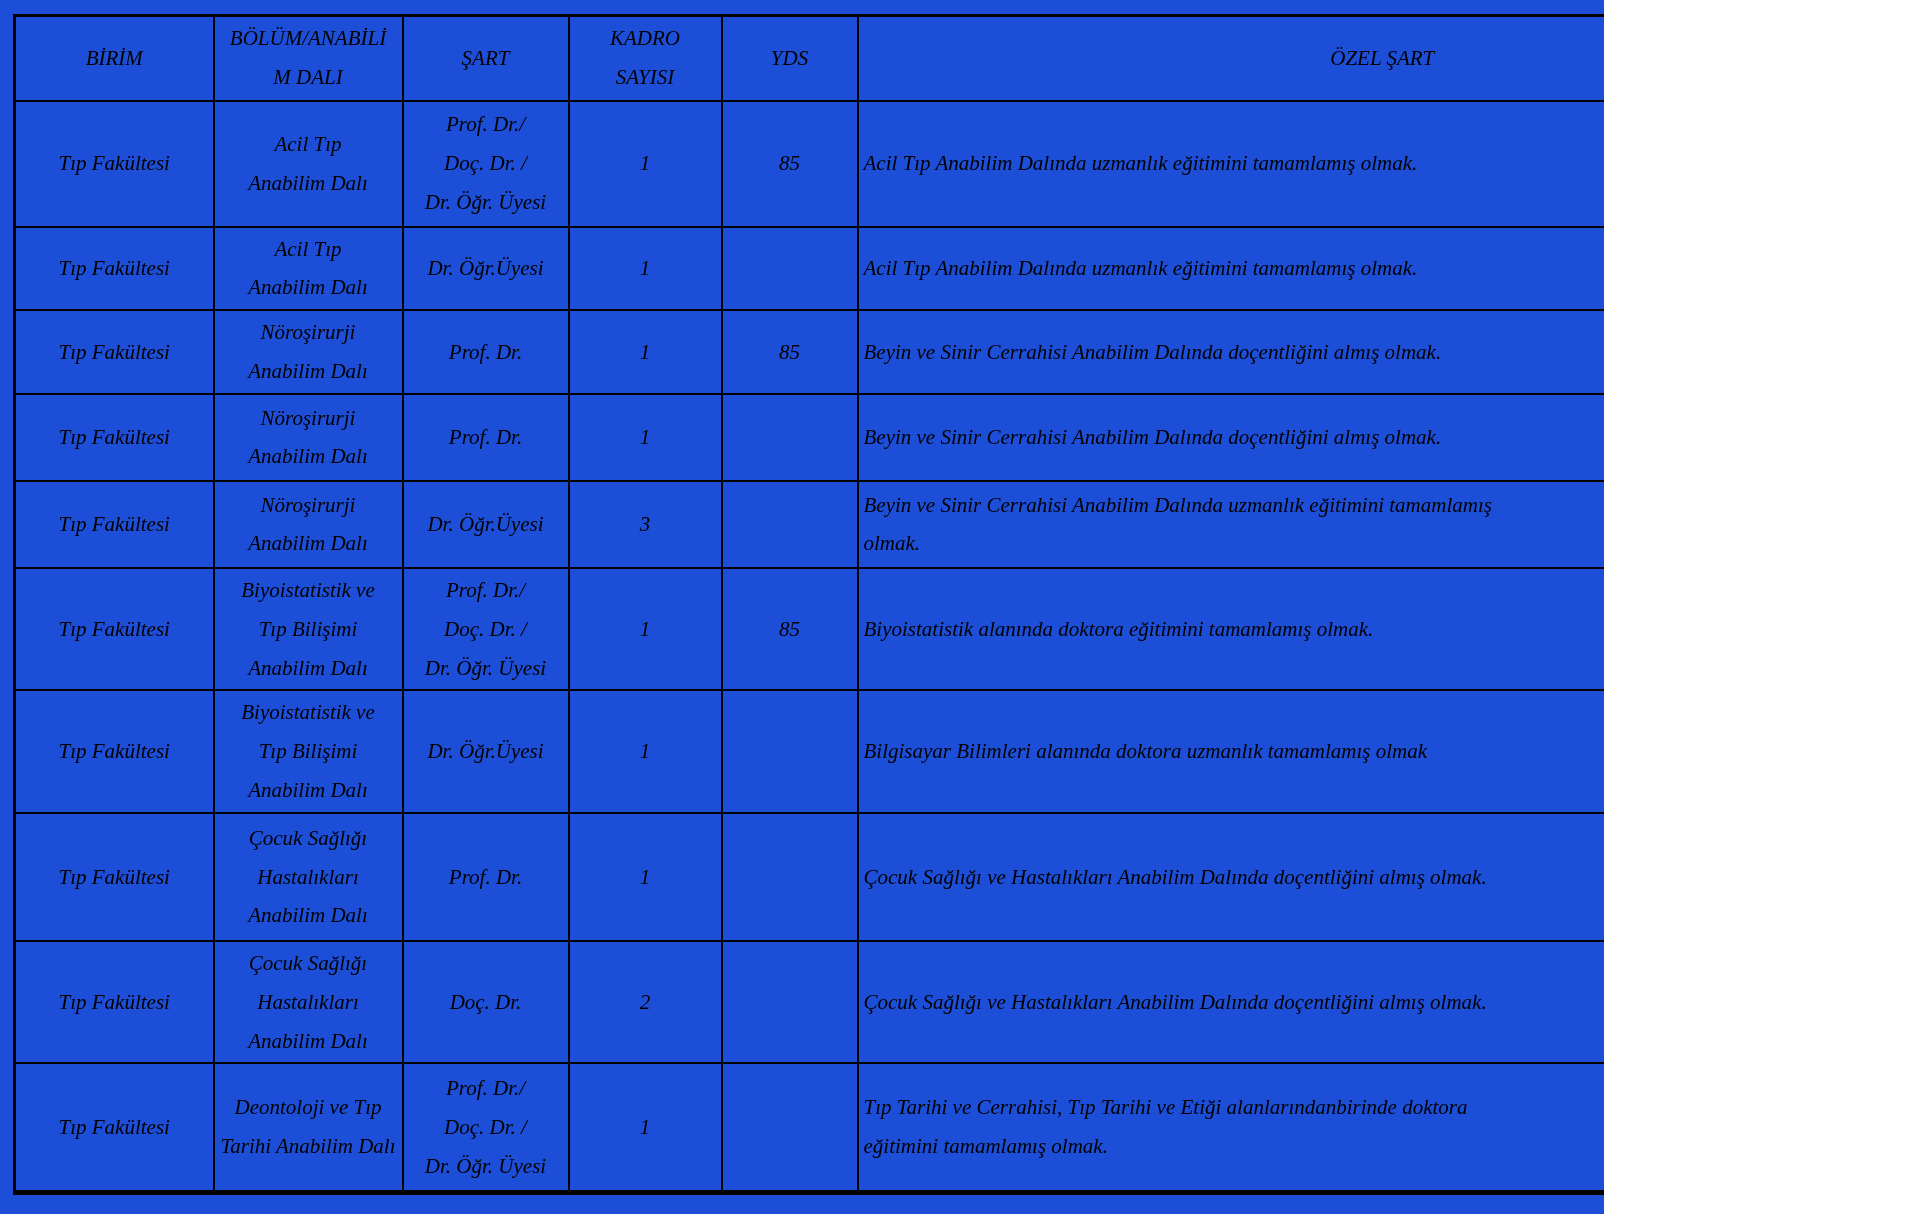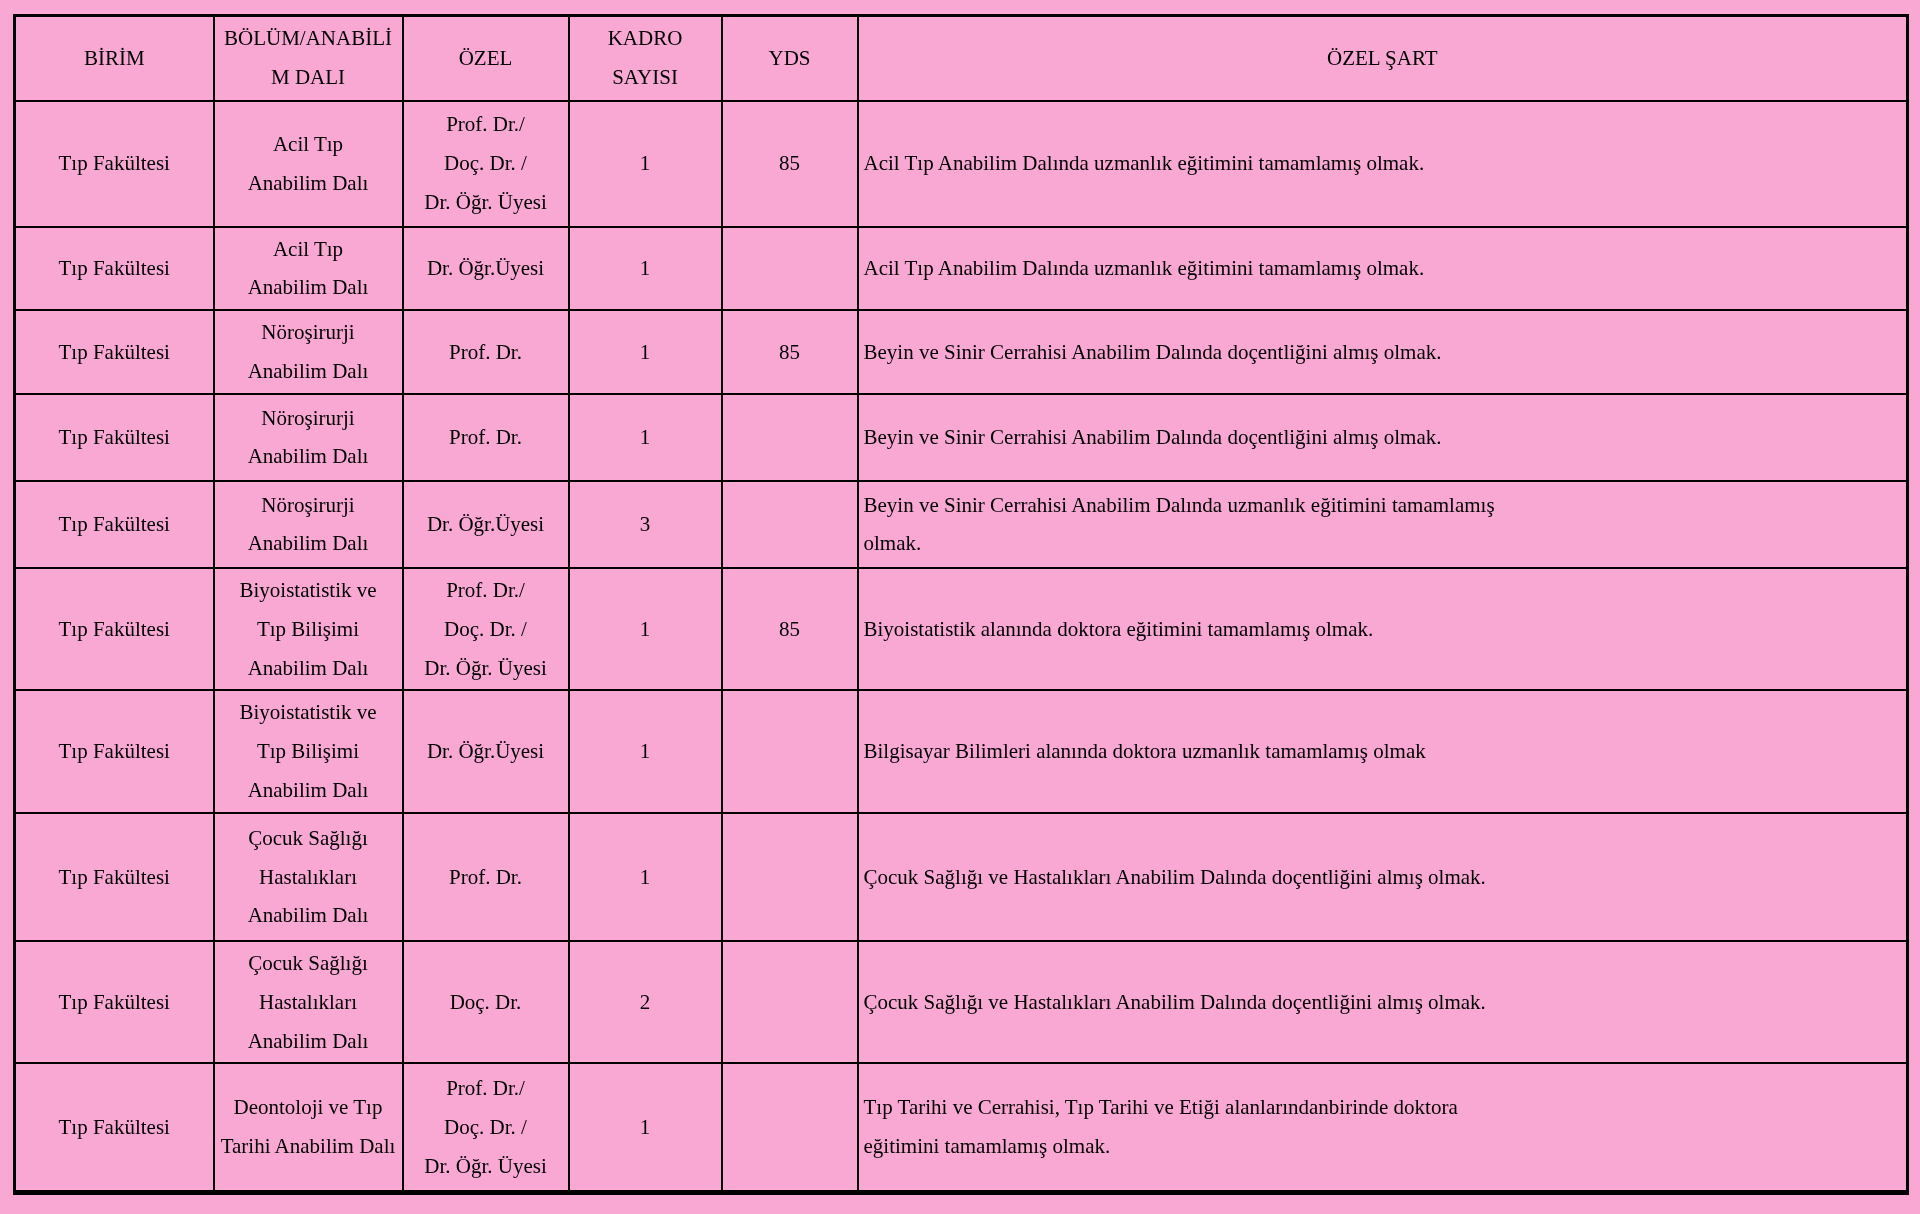--- a/index.html
+++ b/index.html
@@ -6,24 +6,25 @@
     margin: 0;
     padding: 0;
     background: #ffffff;
     width: 1920px;
     height: 1214px;
     font-family: "Liberation Serif", "DejaVu Serif", serif;
     color: #000000;
   }
   .page {
     position: relative;
-    width: 1920px;
+    width: 1604px;
     height: 1214px;
-    background: #f9a8d4;
+    background: #1d4ed8;
     overflow: hidden;
+    font-style: italic;
   }
   table.kadro-table {
     position: absolute;
     left: 13px;
     top: 14px;
     border-collapse: collapse;
     table-layout: fixed;
     width: 1893px;
     border: 3px solid #000000;
     border-bottom-width: 5px;
@@ -62,21 +63,21 @@
         <col class="c-unvan">
       <col class="c-kadro">
         <col class="c-yds">
         <col class="c-ozel">
     </colgroup>
     <tbody>
       <tr style="height:85px;">
         <th>BİRİM</th>
         <th>BÖLÜM/ANABİLİ
 M DALI</th>
-        <th>ÖZEL</th>
+        <th>ŞART</th>
         <th>KADRO
 SAYISI</th>
         <th>YDS</th>
         <th>ÖZEL ŞART</th>
       </tr>
       <tr style="height:126px;">
         <td>Tıp Fakültesi</td>
         <td>Acil Tıp
 Anabilim Dalı</td>
         <td>Prof. Dr./

